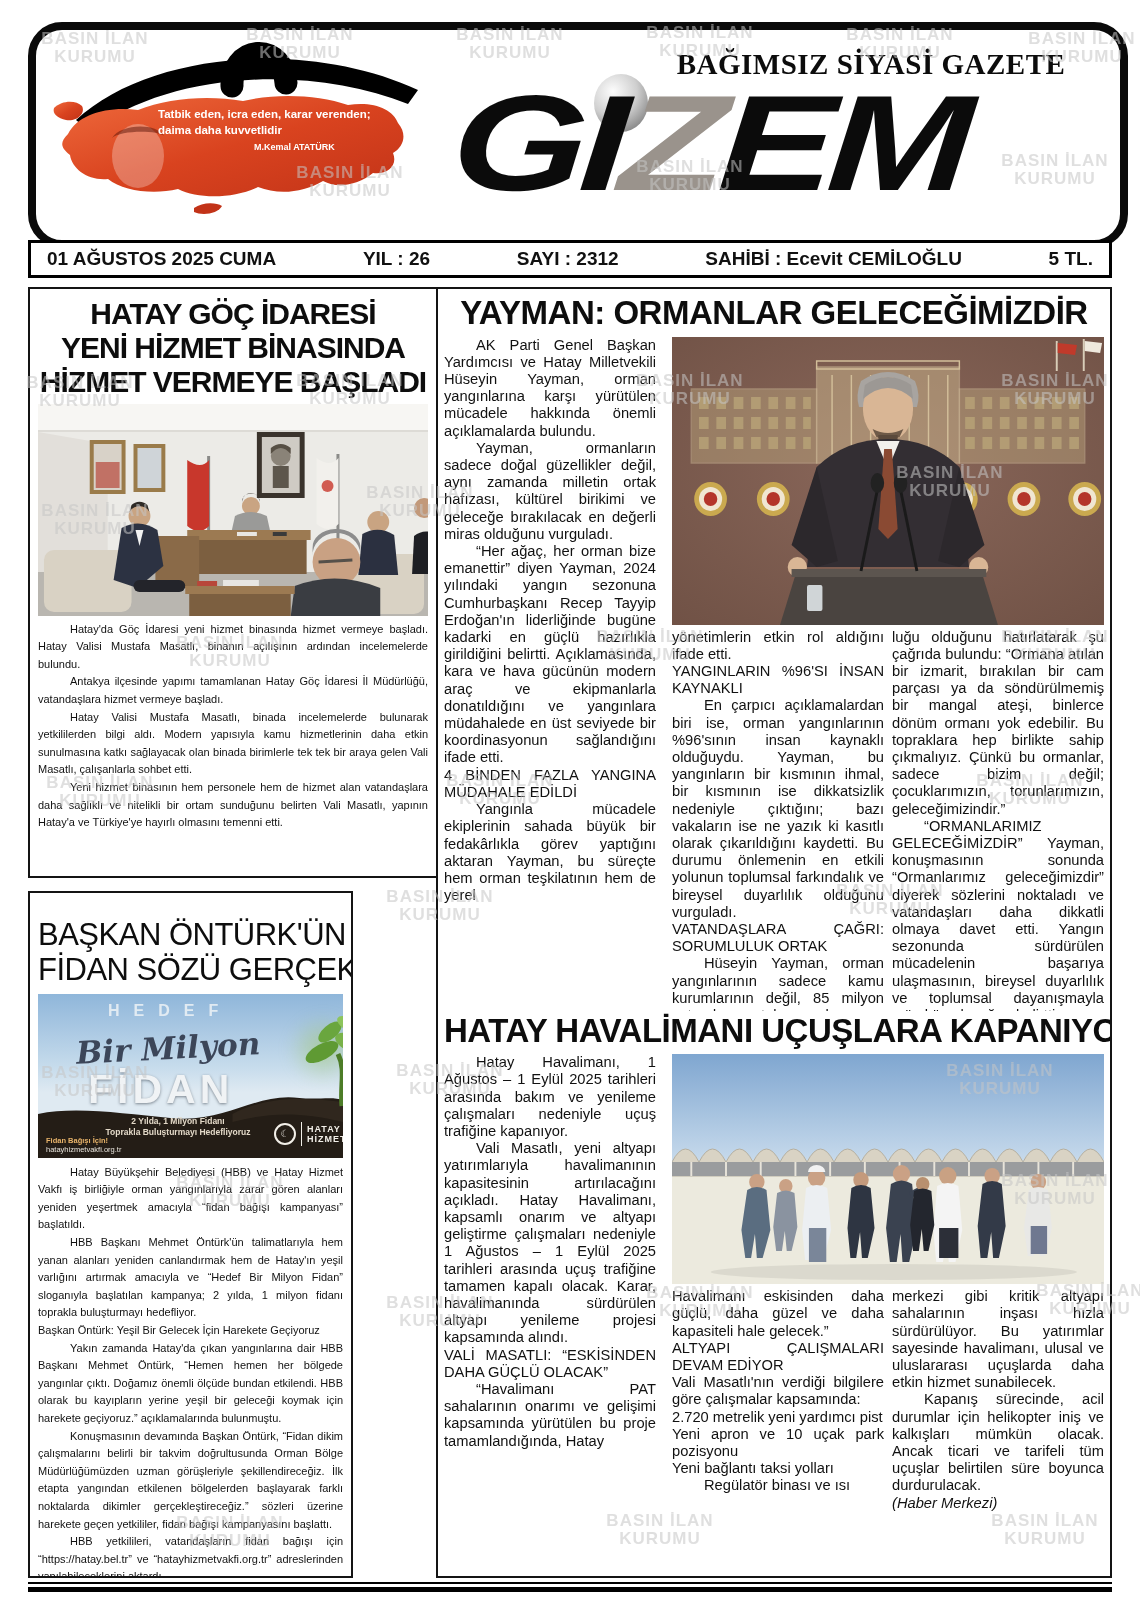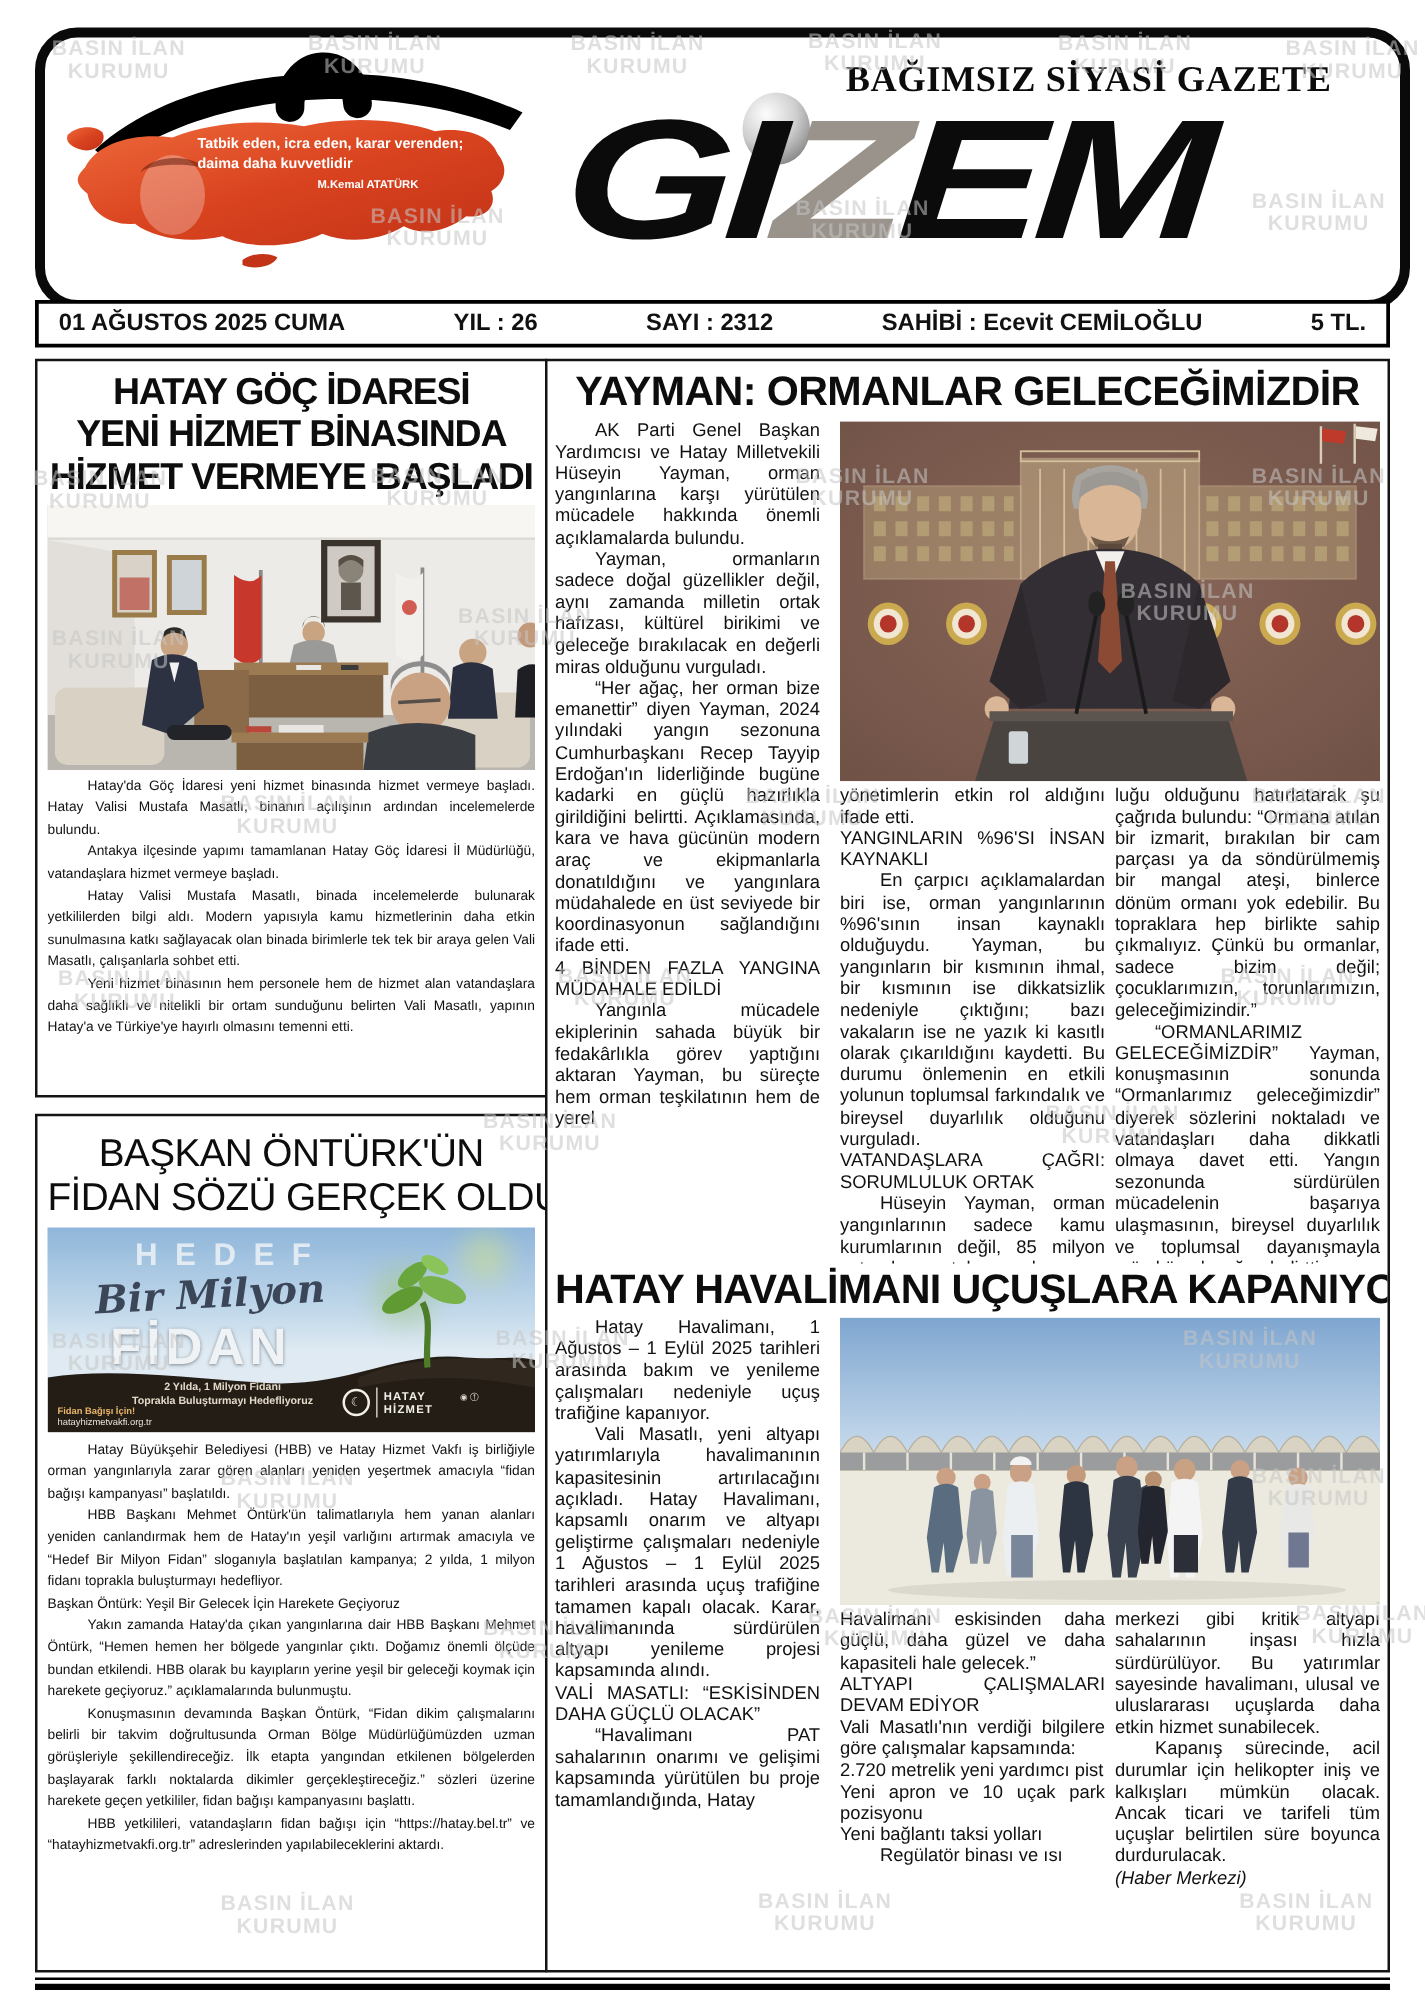--- a/index.html
+++ b/index.html
@@ -29,21 +29,21 @@
 
   
   .datebar{position:absolute;left:28px;top:240px;width:1084px;height:38px;border:3px solid #000;
            box-sizing:border-box;display:flex;align-items:center;justify-content:space-between;
            padding:0 16px;font-weight:bold;font-size:19px;background:#fff;}
   .datebar .cell{white-space:nowrap;}
 
   
   .abox{position:absolute;border:2px solid #141414;background:#fff;box-sizing:border-box;overflow:hidden;}
   .box-goc{left:28px;top:287px;width:410px;height:591px;padding:6px 8px;}
-  .box-fidan{left:28px;top:891px;width:410px;height:687px;padding:10px 8px;}
+  .box-fidan{left:28px;top:891px;width:325px;height:687px;padding:22px 8px;}
   .box-right{left:436px;top:287px;width:676px;height:1291px;padding:4px 6px;}
 
   .hl{line-height:1.14;text-align:center;color:#0d0d0d;}
   .hl .hl-line{white-space:nowrap;}
   .hl-goc{font-size:30px;font-weight:bold;letter-spacing:-1px;margin:2px 0 4px 0;}
   .hl-fidan{font-size:31px;font-weight:400;letter-spacing:-.5px;margin:2px 0 6px 0;}
   .hl-big{font-size:33px;font-weight:bold;letter-spacing:-.5px;margin:1px 0 5px 0;}
 
   .para{margin:0;text-align:justify;}
   .ind{text-indent:32px;}
@@ -68,21 +68,21 @@
   .ph-goc{height:212px;margin:3px 0 5px 0;}
   .ph-yayman{height:288px;}
   .ph-hav{height:230px;}
 
   
   .fidan-img{position:relative;width:100%;height:164px;margin:2px 0 6px 0;overflow:hidden;
              background:linear-gradient(180deg,#8fb6da 0%,#c7dcec 45%,#dfeaf2 60%);}
   .fidan-img .bokeh{position:absolute;border-radius:50%;filter:blur(7px);}
   .fidan-img .soil{position:absolute;left:0;bottom:0;width:100%;height:70px;}
   .ftxt{position:absolute;z-index:3;}
-  .f-hedef{left:70px;top:8px;color:#eef3f6;opacity:.85;font-size:25px;letter-spacing:14px;font-weight:bold;}
+  .f-hedef{left:70px;top:8px;color:#eef3f6;opacity:.85;font-size:16px;letter-spacing:14px;font-weight:bold;}
   .f-script{left:38px;top:36px;color:#3c4659;font-family:"DejaVu Serif",serif;font-style:italic;
             font-weight:bold;font-size:31px;transform:rotate(-3deg);}
   .f-fidan{left:50px;top:72px;color:#f0f3f5;font-size:41px;font-weight:bold;letter-spacing:4px;
            text-shadow:0 1px 3px rgba(40,50,60,.55);}
   .f-sub{left:40px;top:122px;width:200px;text-align:center;color:#e3d9c8;font-size:8.5px;
          font-weight:bold;line-height:11px;}
   .f-donate{left:8px;top:142px;color:#e8b46a;font-size:7.5px;font-weight:bold;line-height:9px;}
   .f-url{color:#e6e2da;font-weight:normal;}
   .f-org{left:236px;top:128px;display:flex;align-items:center;gap:5px;color:#f2efe8;}
   .f-org .ring{width:22px;height:22px;border:2px solid #f2efe8;border-radius:50%;box-sizing:border-box;

